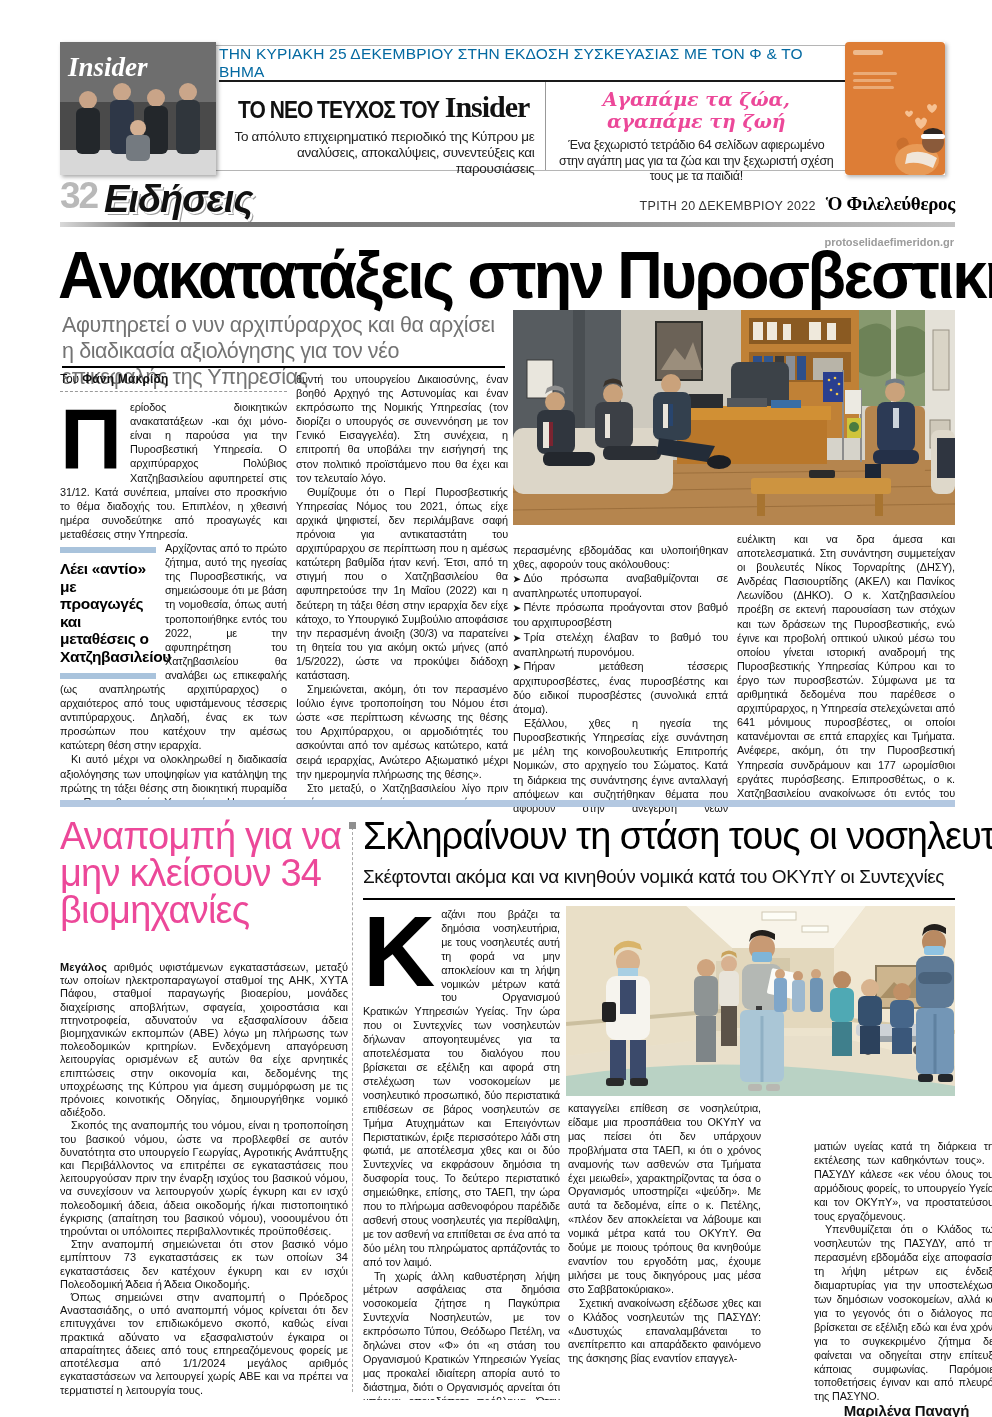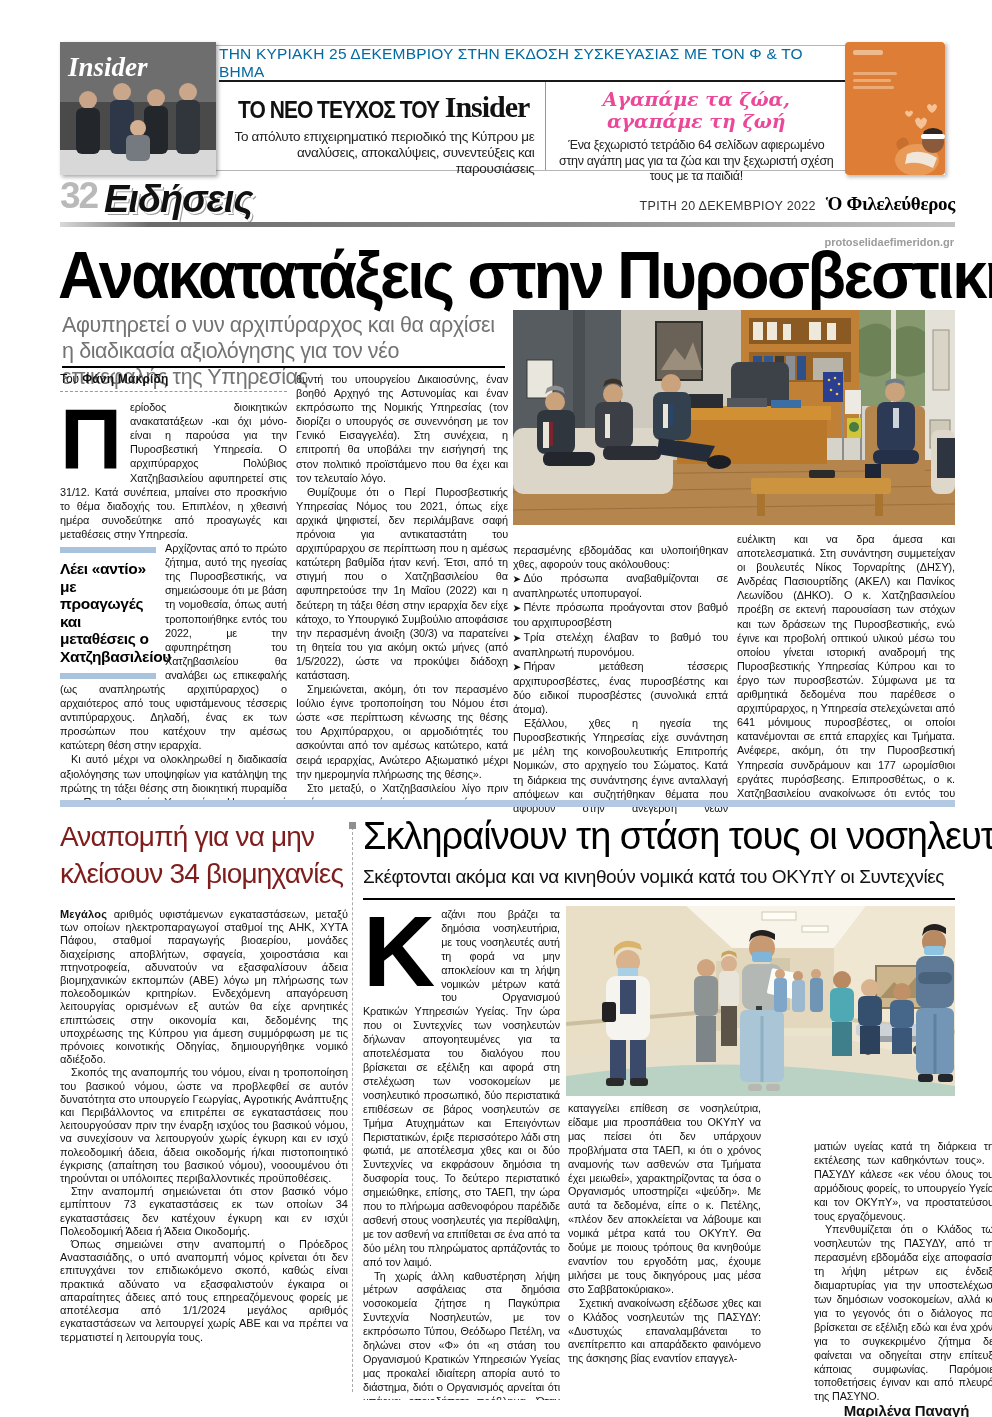--- a/index.html
+++ b/index.html
@@ -64,21 +64,21 @@
         border-top:6px solid #a9c3dc; border-bottom:6px solid #a9c3dc; }
   .pullquote div { font-size:15.5px; line-height:17.5px; font-weight:bold; color:#000; text-align:left; letter-spacing:-.3px; }
 
   .bullet { text-indent:0 !important; }
   .bullet .glyph { font-size:9px; font-weight:bold; padding-right:3px; }
 
   .blue-bar-full { position:absolute; left:60px; top:800px; width:895px; height:7px; background:#b3c8e1; }
 
   
   .a2 { position:absolute; left:60px; top:818px; width:288px; }
-  .a2-headline { font-size:28px; line-height:37px; font-weight:normal; color:#7f1d1d; letter-spacing:-.8px; margin-bottom:16px; }
+  .a2-headline { font-size:38px; line-height:37px; font-weight:normal; color:#ec4899; letter-spacing:-.8px; margin-bottom:32px; }
   .a2body { text-align:justify; font-size:11px; line-height:13.2px; color:#111; height:460px; overflow:hidden; }
   .a2body .lead { font-weight:bold; letter-spacing:.2px; }
 
   .vdivider { position:absolute; left:352px; top:822px; height:570px; border-left:1px dashed #aaa; }
   .vdivider::before { content:""; position:absolute; left:-4px; top:0; width:7px; height:7px; background:#8f8f8f; }
 
   
   .a3-headline { position:absolute; left:363px; top:816px; width:592px; font-size:38px; line-height:40px; font-weight:normal;
         color:#000; letter-spacing:-1px; white-space:nowrap; }
   .a3-deck { position:absolute; left:363px; top:866px; width:592px; font-size:19px; color:#111; letter-spacing:-.4px; }

